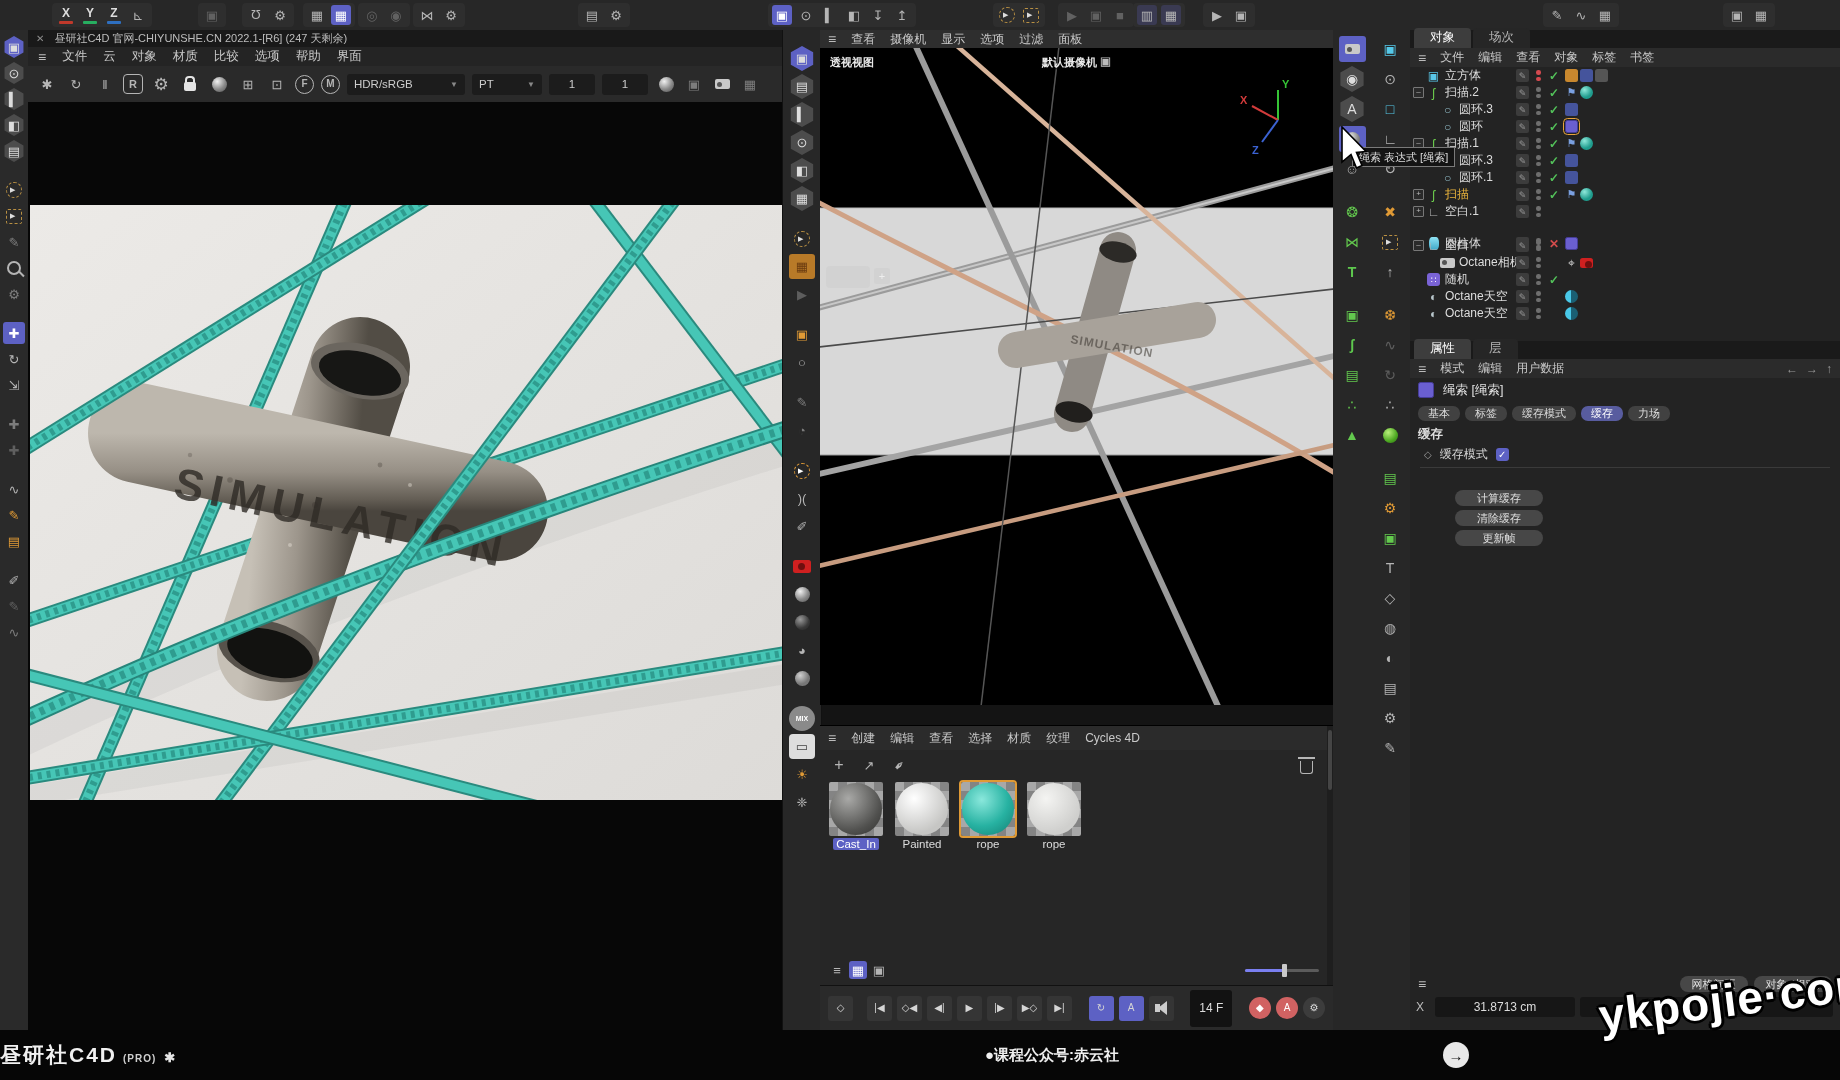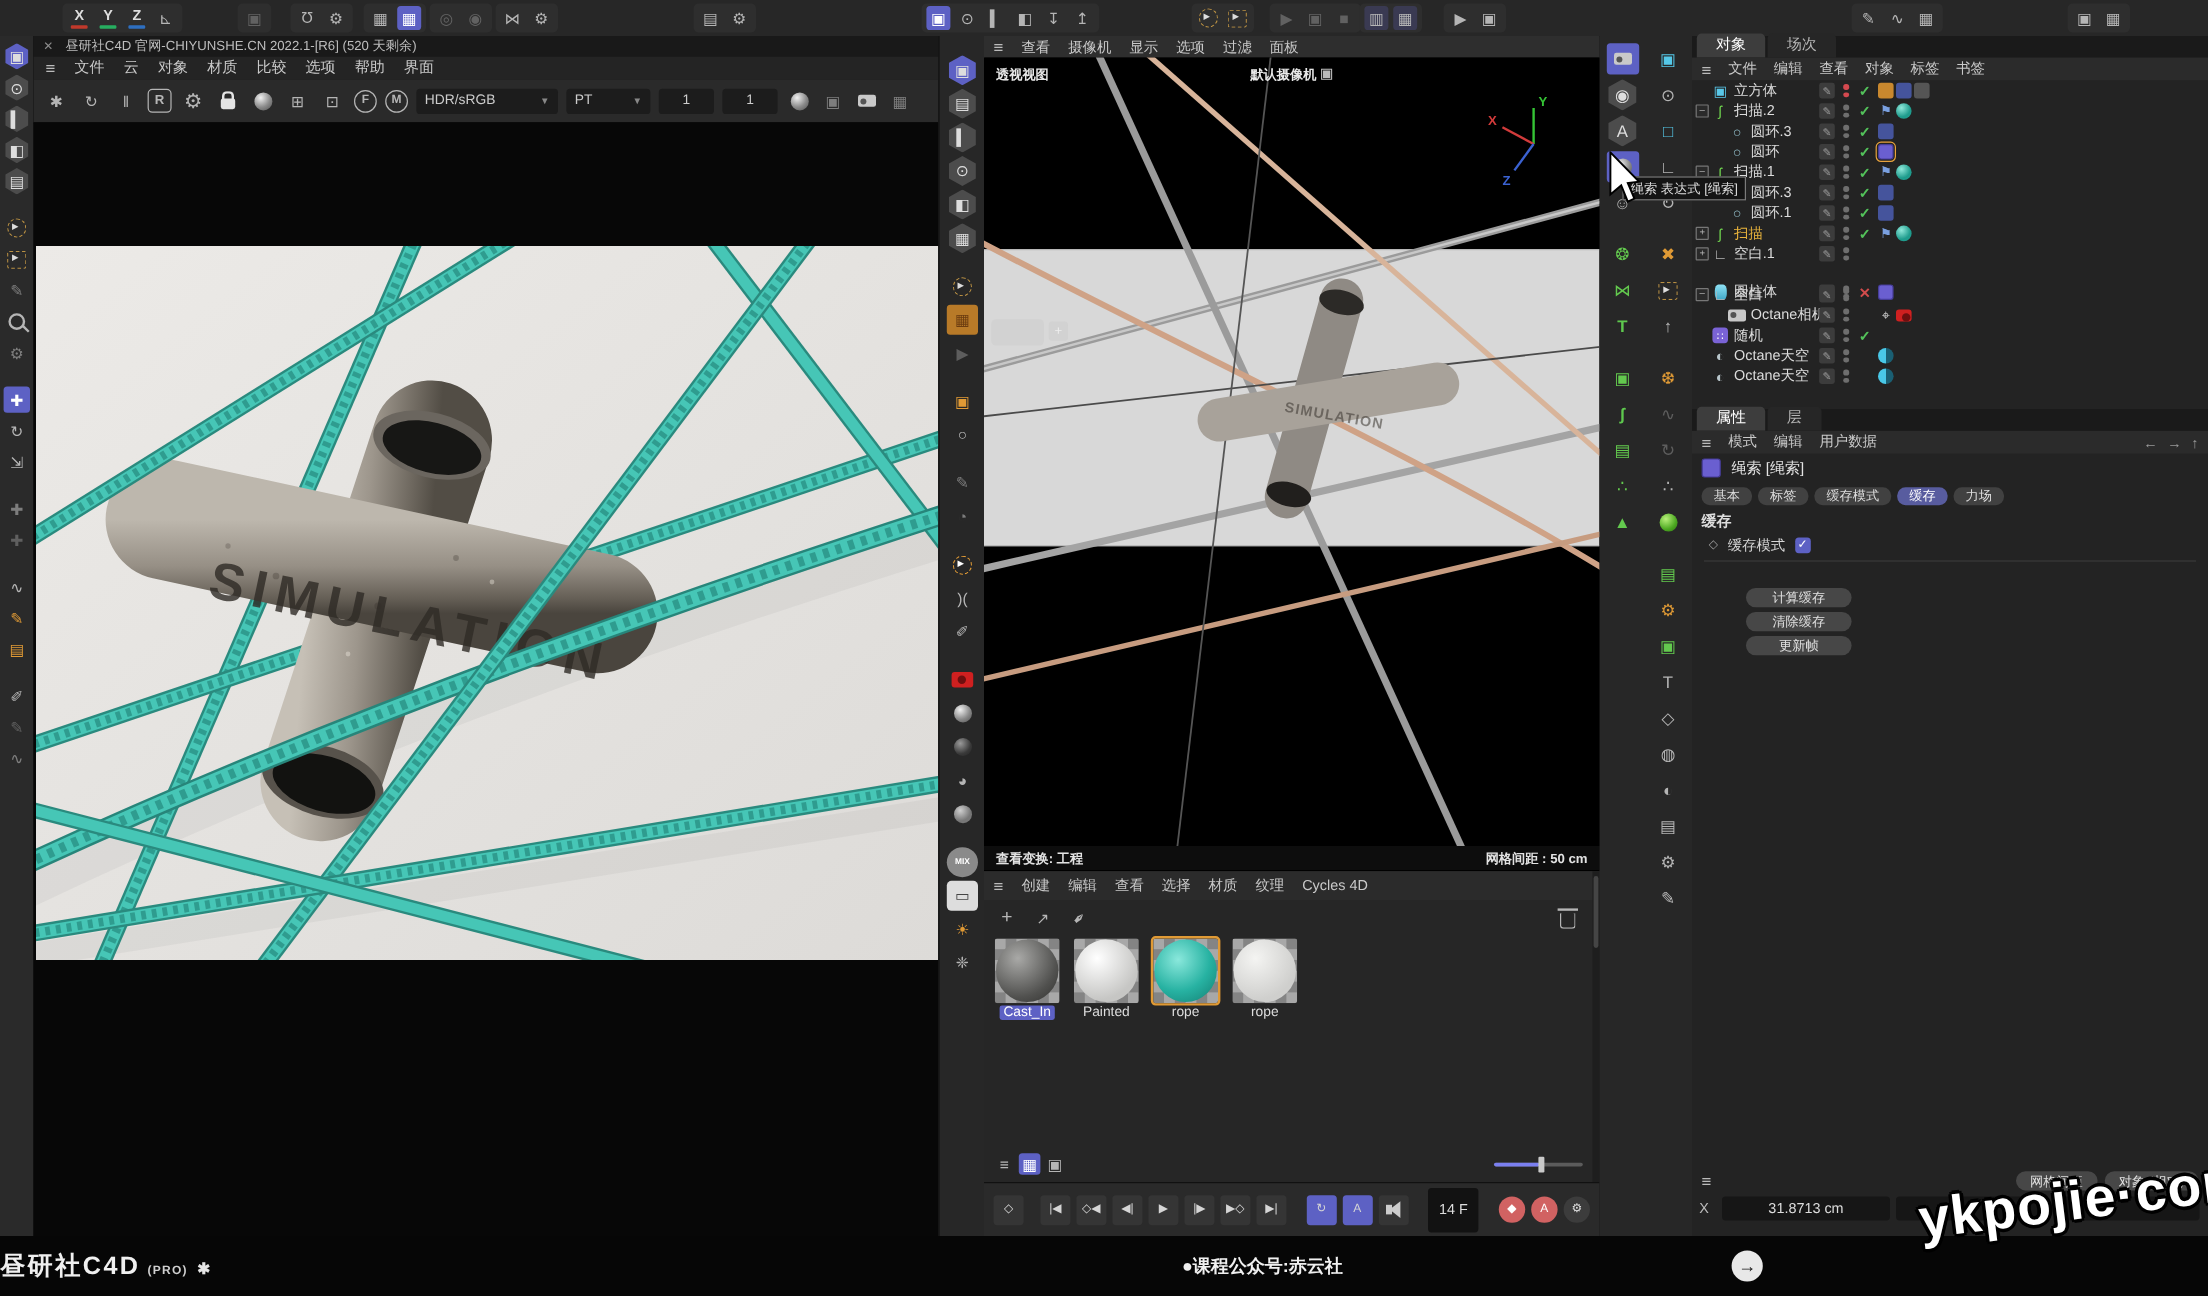--- a/index.html
+++ b/index.html
@@ -291,21 +291,21 @@
       <div class="ico org">▤</div>
       <div class="isep"></div>
       <div class="ico ">✐</div>
       <div class="ico dim">✎</div>
       <div class="ico dim2">∿</div>
     </div>
 
   <div id="lv" class="abs">
     <div id="lv-tab">
       <span style="color:#8d8d8d;font-size:10px;">✕</span>
-      <span>昼研社C4D 官网-CHIYUNSHE.CN 2022.1-[R6] (520 天剩余)</span>
+      <span>昼研社C4D 官网-CHIYUNSHE.CN 2022.1-[R6] (247 天剩余)</span>
     </div>
     <div id="lv-menus">
       <span style="font-size:14px;color:#bbb">≡</span>
     <span>文件</span>
         <span>云</span>
         <span>对象</span>
         <span>材质</span>
         <span>比较</span>
         <span>选项</span>
         <span>帮助</span>
@@ -511,24 +511,20 @@
       <text x="-26" y="34" fill="#3b62d2" font-size="11" font-weight="bold">Z</text>
     </g>
   </svg>
   <span class="vplabel abs" style="left:830px;top:55px">透视视图</span>
   <span class="vplabel abs" style="left:1042px;top:55px">
     <span>默认摄像机</span>
     <span style="color:#bbb"> ▣</span>
   </span>
   <div id="vp-hud" class="abs"></div>
   <div id="vp-hud-plus" class="abs">+</div>
-  <div id="vp-status" class="abs">
-    <span>查看变换: 工程</span>
-    <span>网格间距 : 50 cm</span>
-  </div>
 
   <div id="mat" class="abs">
     <div id="mat-menus">
       <span style="font-size:14px;color:#bbb">≡</span>
     <span>创建</span>
         <span>编辑</span>
         <span>查看</span>
         <span>选择</span>
         <span>材质</span>
         <span>纹理</span>

